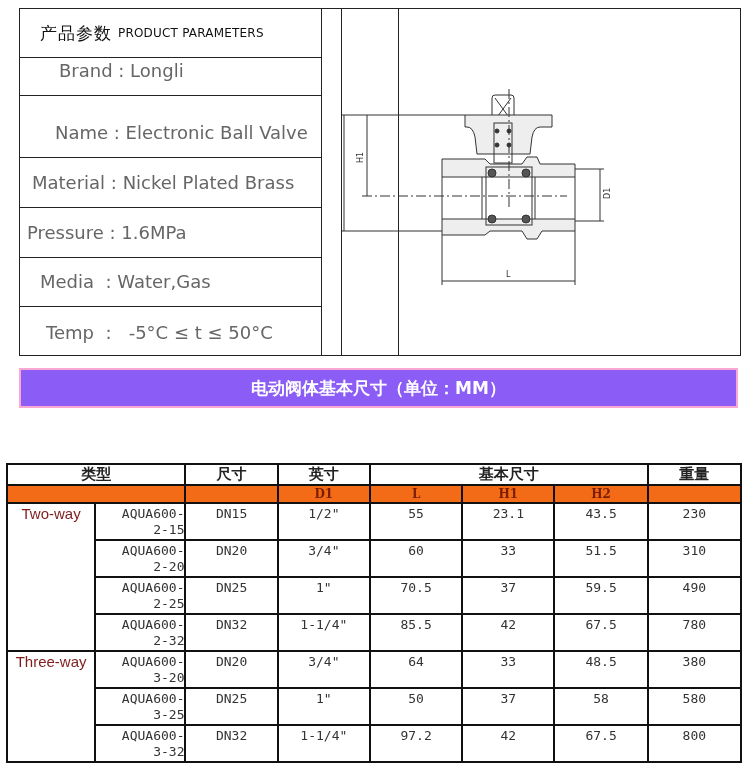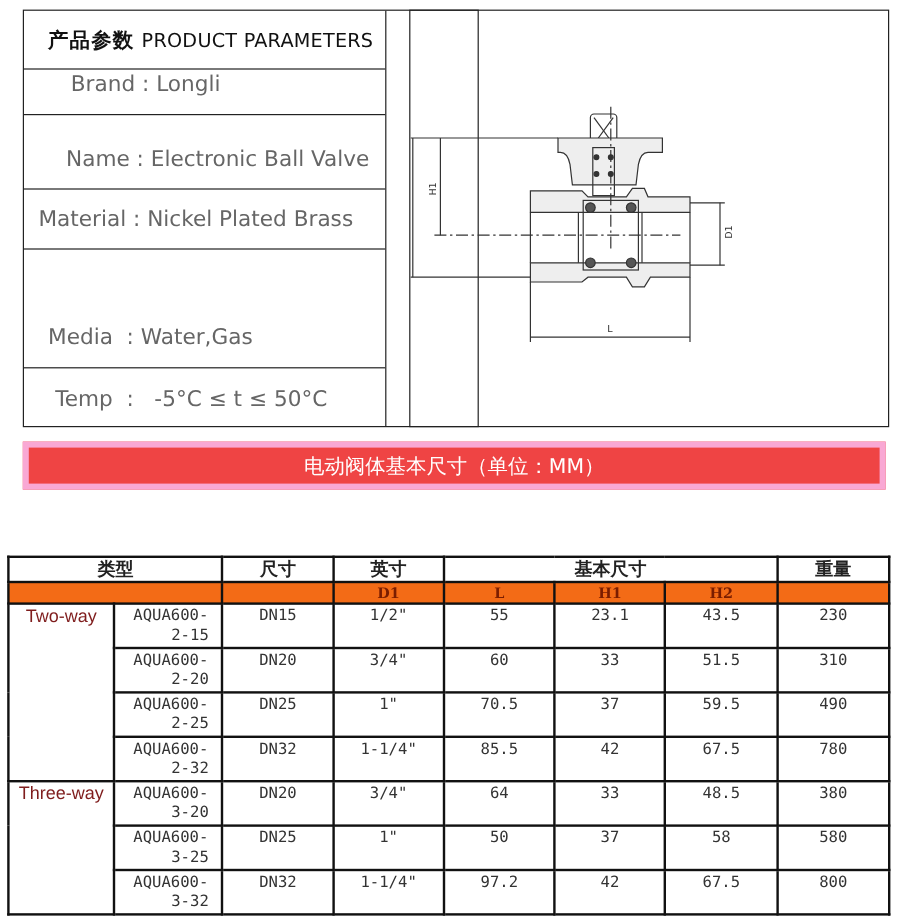--- a/index.html
+++ b/index.html
@@ -2,48 +2,49 @@
 <html><head>
 <meta charset="utf-8">
 <style>
   html, body { margin: 0; padding: 0; background: #ffffff; }
   body { width: 750px; height: 766px; position: relative; overflow: hidden; font-family: "DejaVu Sans", sans-serif; }
 
   .param-box { position: absolute; left: 19px; top: 8px; width: 380px; height: 348px; border: 1px solid #222; box-sizing: border-box; }
   .param-col { position: absolute; left: 0; top: 0; width: 302px; height: 100%; border-right: 1px solid #222; box-sizing: border-box; }
   .param-row { position: absolute; left: 0; width: 100%; border-bottom: 1px solid #222; box-sizing: border-box; display: flex; align-items: center; color: #666; font-size: 18px; font-family: "DejaVu Sans", sans-serif; white-space: nowrap; }
   .param-row.title { color: #111; }
-  .title-cn { font-size: 17px; font-weight: bold; letter-spacing: 1px; }
-  .title-en { font-size: 16px; margin-left: 6px; letter-spacing: 0.2px; }
+  .title-cn { font-size: 17px; font-weight: normal; letter-spacing: 1px; }
+  .title-en { font-size: 12px; margin-left: 6px; letter-spacing: 0.2px; }
 
   .drawing-box { position: absolute; left: 341px; top: 8px; width: 400px; height: 348px; border: 1px solid #222; box-sizing: border-box; }
   .drawing-box svg { position: absolute; left: 0; top: 0; }
 
-  .green-bar { position: absolute; left: 19px; top: 368px; width: 719px; height: 40px; background: #ef4444; border: 5px solid #f9a8d4; box-sizing: border-box; display: flex; align-items: center; justify-content: center; color: #ffffff; font-size: 17px; font-family: "DejaVu Sans", sans-serif; font-weight: normal; }
+  .green-bar { position: absolute; left: 19px; top: 368px; width: 719px; height: 40px; background: #8b5cf6; border: 2px solid #f9a8d4; box-sizing: border-box; display: flex; align-items: center; justify-content: center; color: #ffffff; font-size: 17px; font-family: "DejaVu Sans", sans-serif; font-weight: bold; }
 
   table.spec { position: absolute; left: 6px; top: 463px; width: 736px; border-collapse: collapse; font-family: "DejaVu Sans Mono", monospace; font-size: 13px; color: #333; }
   table.spec td { border: 2px solid #111; text-align: center; padding: 0; }
   table.spec tr.hdr td { height: 19px; font-family: "DejaVu Serif", serif; font-weight: bold; font-size: 15px; color: #222; }
   table.spec tr.sub td { height: 16px; background: #f36b16; font-family: "DejaVu Serif", serif; font-weight: bold; font-size: 12px; color: #7a1d00; }
   table.spec tr.dat td { height: 33px; vertical-align: top; line-height: 16px; padding-top: 2px; }
-  table.spec td.model { text-align: center; padding-left: 4px; }
+  table.spec td.model { text-align: right; padding-left: 4px; }
   table.spec td.type { font-family: Liberation Sans, sans-serif; font-size: 15px; color: #7f1d1d; vertical-align: middle; padding-top: 0; text-align: center; }
 </style>
 </head>
 <body>
 
 <div class="param-box">
   <div class="param-col">
     <div class="param-row title" style="top:0;height:49px;padding-left:20px;">
       <span class="title-cn">产品参数</span>
       <span class="title-en">PRODUCT PARAMETERS</span>
     </div>
     <div class="param-row" style="top:37px;height:50px;padding-left:39px;">Brand : Longli</div>
     <div class="param-row" style="top:99px;height:50px;padding-left:35px;">Name : Electronic Ball Valve</div>
     <div class="param-row" style="top:149px;height:50px;padding-left:12px;">Material : Nickel Plated Brass</div>
+    <div class="param-row" style="top:199px;height:50px;padding-left:7px;">Pressure : 1.6MPa</div>
     <div class="param-row" style="top:248px;height:50px;padding-left:20px;white-space:pre;">Media  : Water,Gas</div>
     <div class="param-row" style="top:299px;height:48px;padding-left:26px;white-space:pre;border-bottom:none;">Temp  :   -5°C ≤ t ≤ 50°C</div>
   </div>
 </div>
 
 <div class="drawing-box">
   <svg width="398" height="346" viewBox="0 0 398 346">
     <g stroke="#333" stroke-width="1" fill="none">
 
       <rect x="150" y="86" width="22" height="28" rx="3"></rect>

